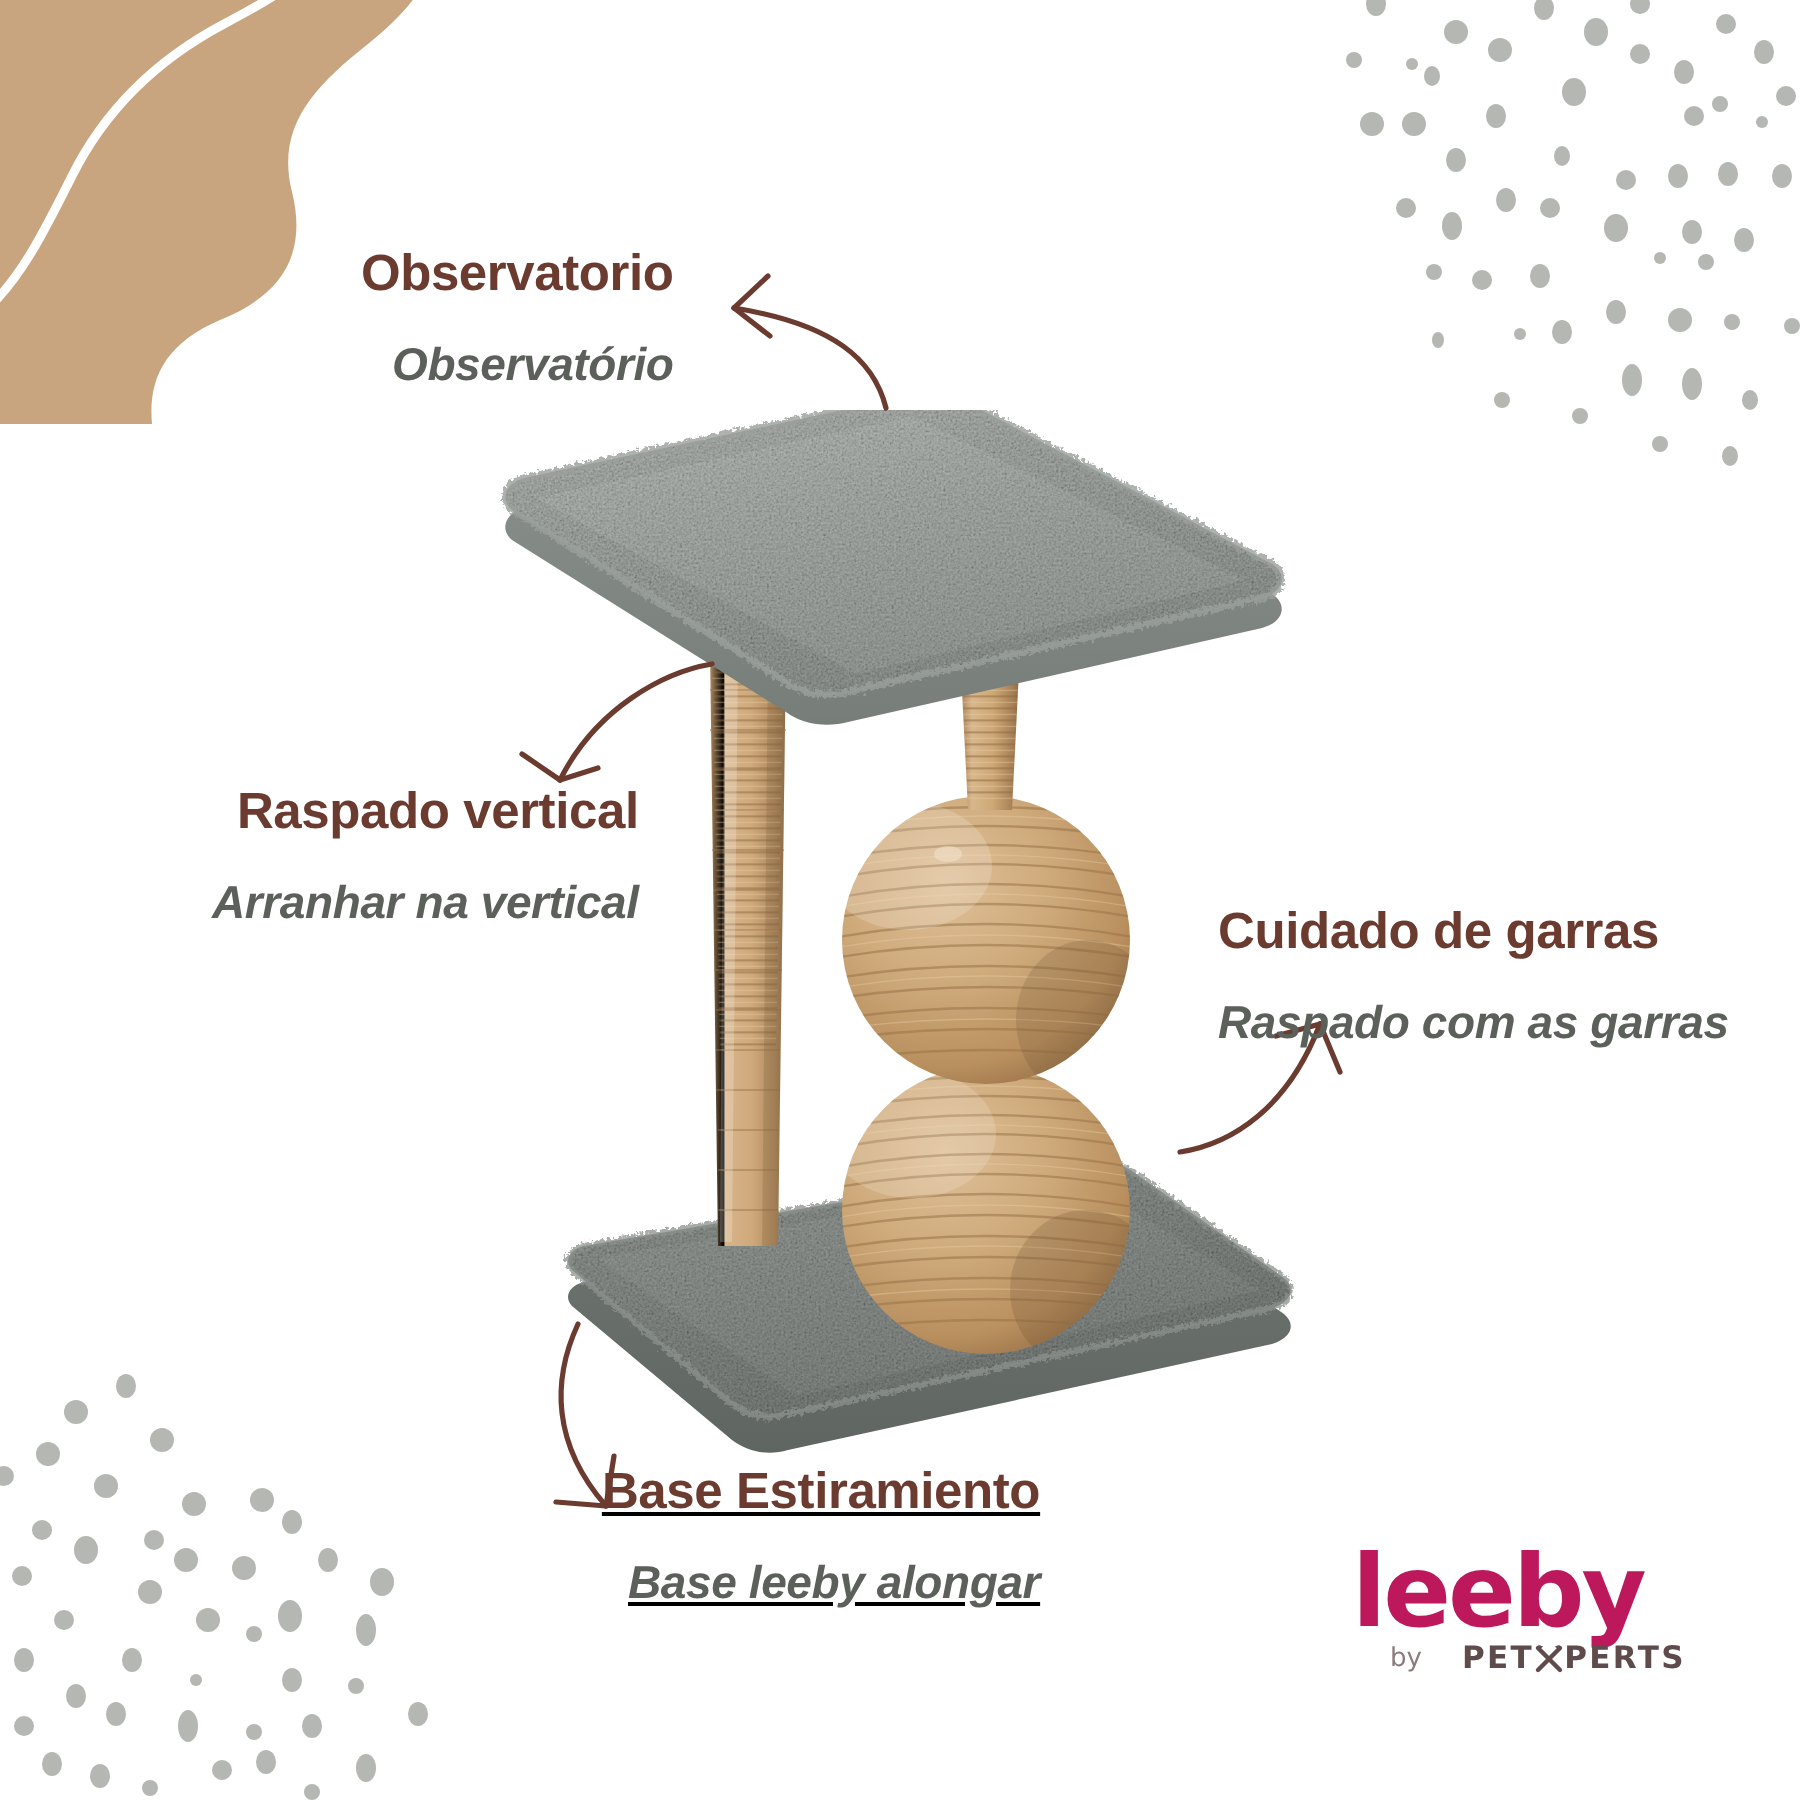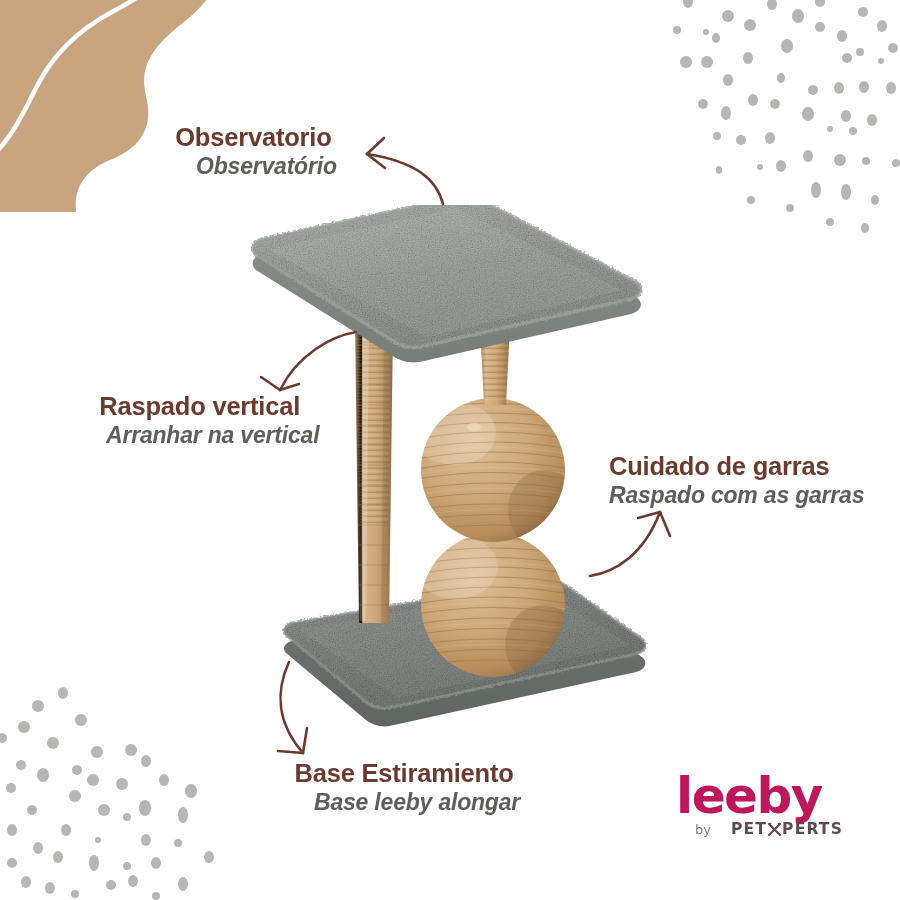--- a/index.html
+++ b/index.html
@@ -38,30 +38,30 @@
     white-space:nowrap;
   }
   .callout .pt{
     color:#5b605a;
     font-weight:bold;
     font-style:italic;
     font-size:23px;
     letter-spacing:-0.2px;
     line-height:1.12;
     white-space:nowrap;
-    margin-top:2px;
-  }
-  .callout.align-left{text-align:center;}
+    margin-top:18px;
+  }
+  .callout.align-left{text-align:right;}
   .callout.align-right{text-align:left;}
   .callout.indent .pt{padding-left:26px;}
 
   #callout-observatorio{left:170px;top:124px;}
   #callout-raspado{left:80px;top:393px;}
   #callout-garras{left:609px;top:453px;}
-  #callout-base{left:288px;top:760px;}
+  #callout-base{left:288px;top:733px;text-decoration:underline;}
 
   
   #logo{position:absolute;left:676px;top:765px;width:185px;height:86px;}
   #logo .leeby{
     color:#be185d;
     font-family:"DejaVu Sans", sans-serif;
     font-weight:bold;
     font-size:50px;
     line-height:62px;
     letter-spacing:-1.5px;

